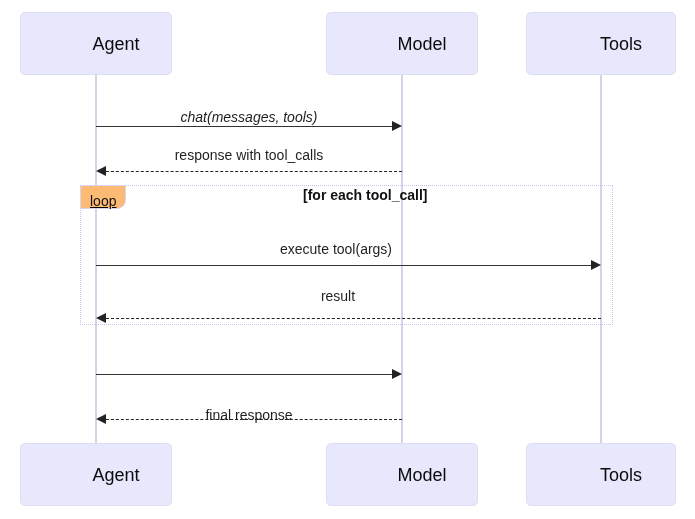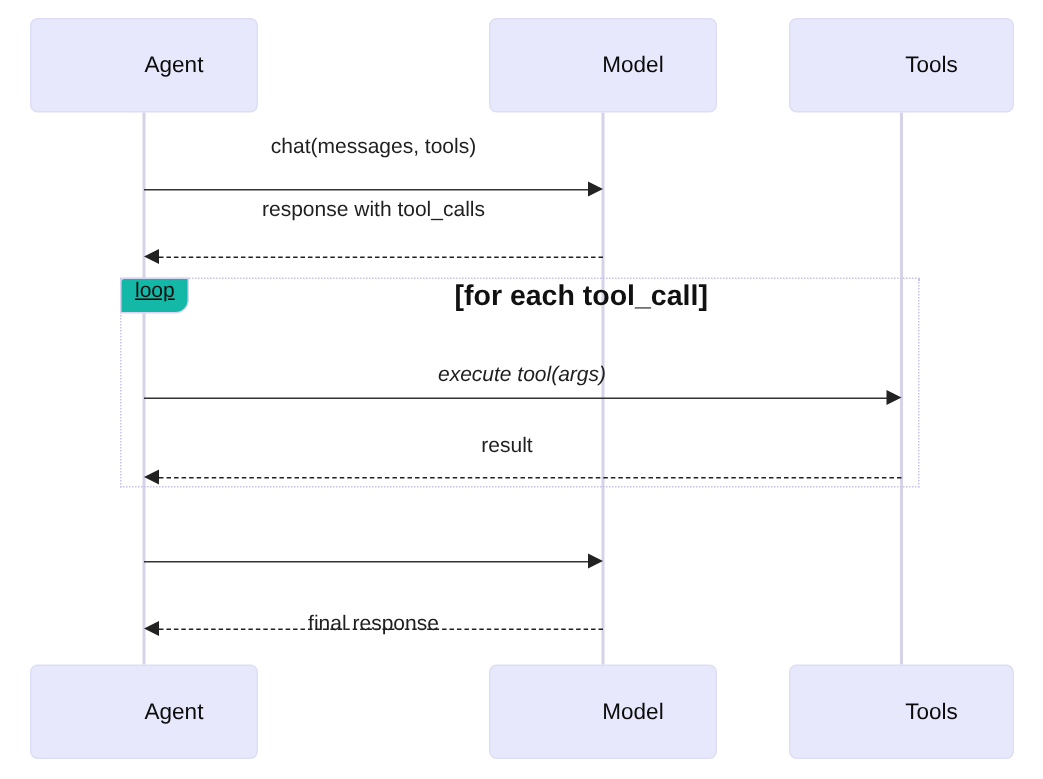--- a/index.html
+++ b/index.html
@@ -33,60 +33,60 @@
     height: 63px;
     background: #e8e8fd;
     border: 1px solid #ddddf5;
     border-radius: 5px;
     box-sizing: border-box;
     display: flex;
     align-items: center;
     justify-content: center;
   }
   .participant-label {
-    font-size: 15px;
+    font-size: 18px;
     color: #0b0b0b;
     font-family: "Liberation Sans", sans-serif;
     line-height: 1;
     white-space: nowrap;
     margin-left: 40px;
   }
 
   
   .fragment {
     position: absolute;
     border: 1px dotted #c9c2e8;
     box-sizing: border-box;
     background: transparent;
   }
   .fragment-tab {
     position: absolute;
     left: -1px;
     top: -1px;
-    background: #14b8a6;
+    background: #fdba74;
     border: 1px solid #d9d4ef;
     box-sizing: border-box;
     height: 24px;
     padding: 0 9px 0 9px;
     display: flex;
-    align-items: flex-start;
+    align-items: flex-end;
     border-top-left-radius: 3px;
     border-bottom-right-radius: 9px;
     text-decoration: underline;
   }
   .fragment-tab-label {
     font-size: 14px;
     color: #111111;
     line-height: 1;
     white-space: nowrap;
   }
   .fragment-condition {
     position: absolute;
     top: 2px;
-    font-size: 19px;
+    font-size: 14px;
     color: #111111;
     line-height: 1;
     white-space: nowrap;
     font-weight: bold;
   }
 
   
   .msg-label {
     position: absolute;
     font-size: 14px;
@@ -131,36 +131,36 @@
   <div class="participant" style="left:20px; top:12px; width:152px;">
     <span class="participant-label">Agent</span>
   </div>
   <div class="participant" style="left:326px; top:12px; width:152px;">
     <span class="participant-label">Model</span>
   </div>
   <div class="participant" style="left:526px; top:12px; width:150px;">
     <span class="participant-label">Tools</span>
   </div>
 
-  <div class="msg-label" style="left:249px; top:90px;">chat(messages, tools)</div>
+  <div class="msg-label" style="left:249px; top:110px;font-style:italic;">chat(messages, tools)</div>
   <div class="msg-line" style="left:96px; top:126px; width:297px;"></div>
   <div class="arrowhead right" style="left:392px; top:121px;"></div>
 
-  <div class="msg-label" style="left:249px; top:132px;">response with tool_calls</div>
+  <div class="msg-label" style="left:249px; top:148px;">response with tool_calls</div>
   <div class="msg-line dashed" style="left:106px; top:171px; width:296px;"></div>
   <div class="arrowhead left" style="left:96px; top:166px;"></div>
 
   <div class="fragment" style="left:80px; top:185px; width:533px; height:140px;">
     <div class="fragment-tab">
       <span class="fragment-tab-label">loop</span>
     </div>
     <div class="fragment-condition" style="left:222px;">[for each tool_call]</div>
   </div>
 
-  <div class="msg-label" style="left:348px; top:242px;font-style:italic;">execute tool(args)</div>
+  <div class="msg-label" style="left:336px; top:242px;">execute tool(args)</div>
   <div class="msg-line" style="left:96px; top:265px; width:496px;"></div>
   <div class="arrowhead right" style="left:591px; top:260px;"></div>
 
   <div class="msg-label" style="left:338px; top:289px;">result</div>
   <div class="msg-line dashed" style="left:106px; top:318px; width:495px;"></div>
   <div class="arrowhead left" style="left:96px; top:313px;"></div>
 
   <div class="msg-line" style="left:96px; top:374px; width:297px;"></div>
   <div class="arrowhead right" style="left:392px; top:369px;"></div>
 

